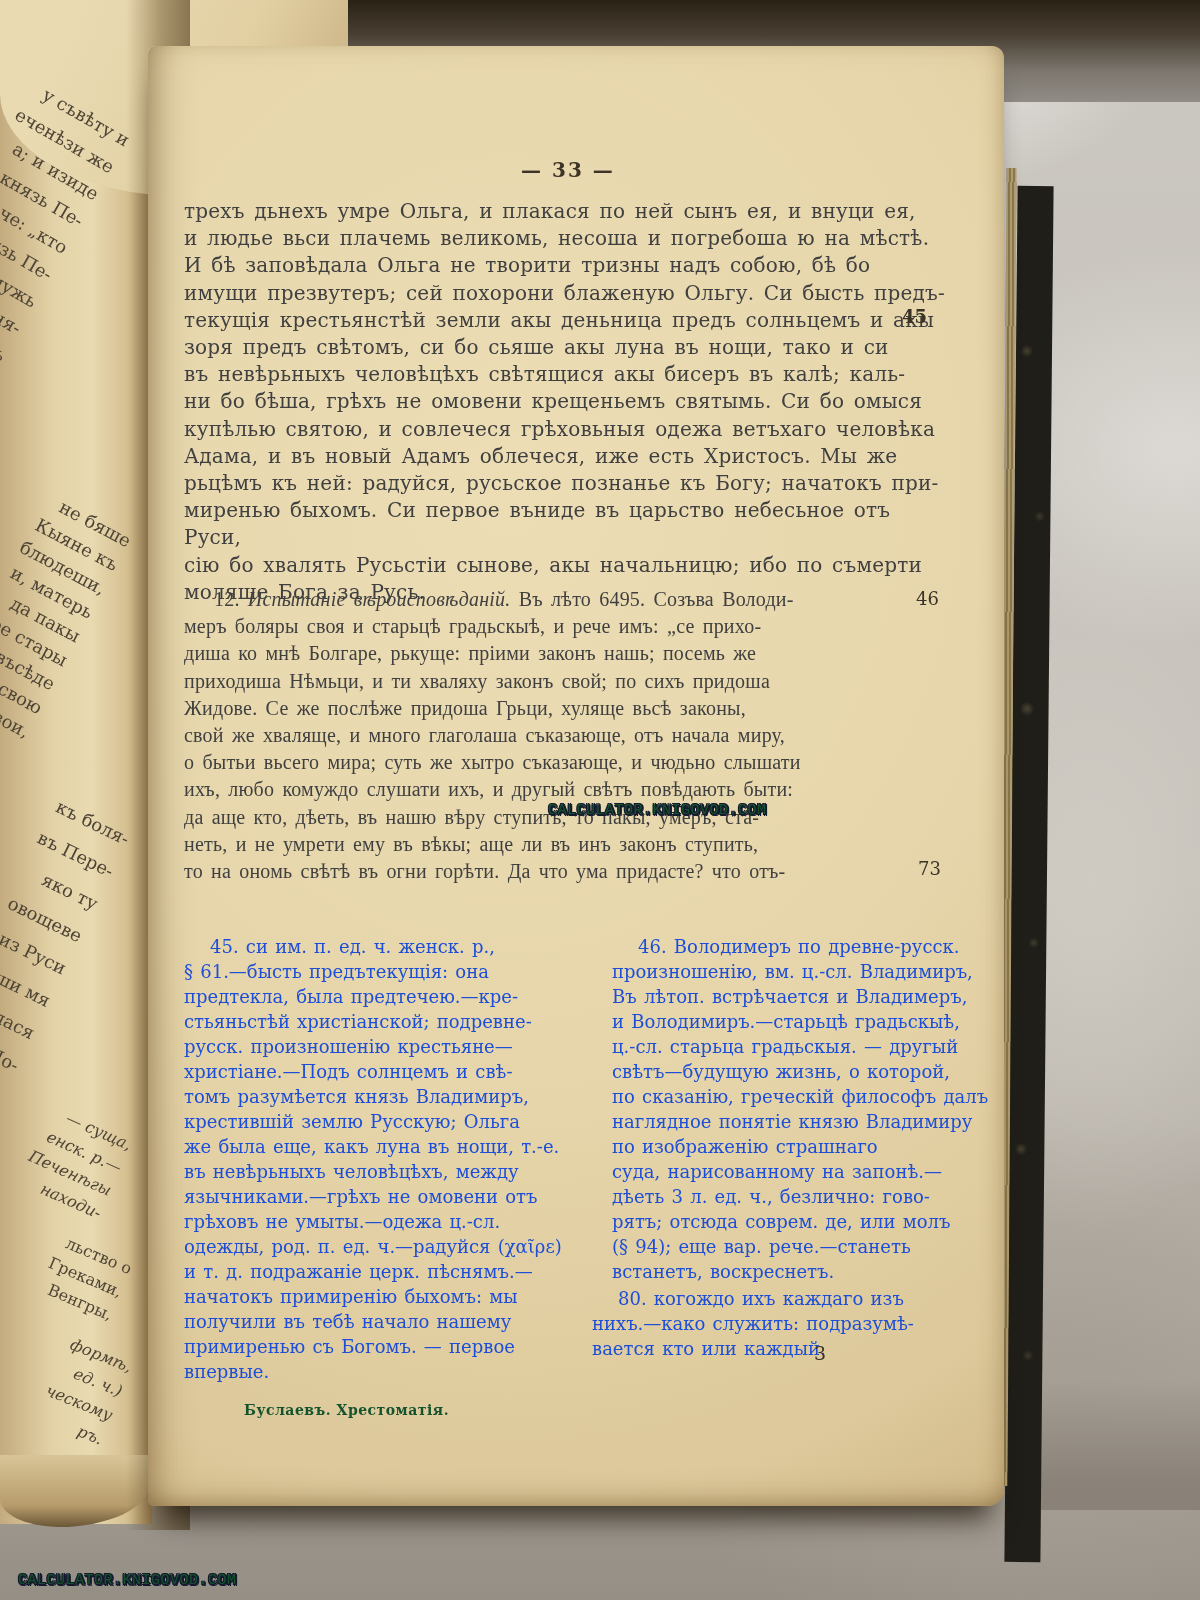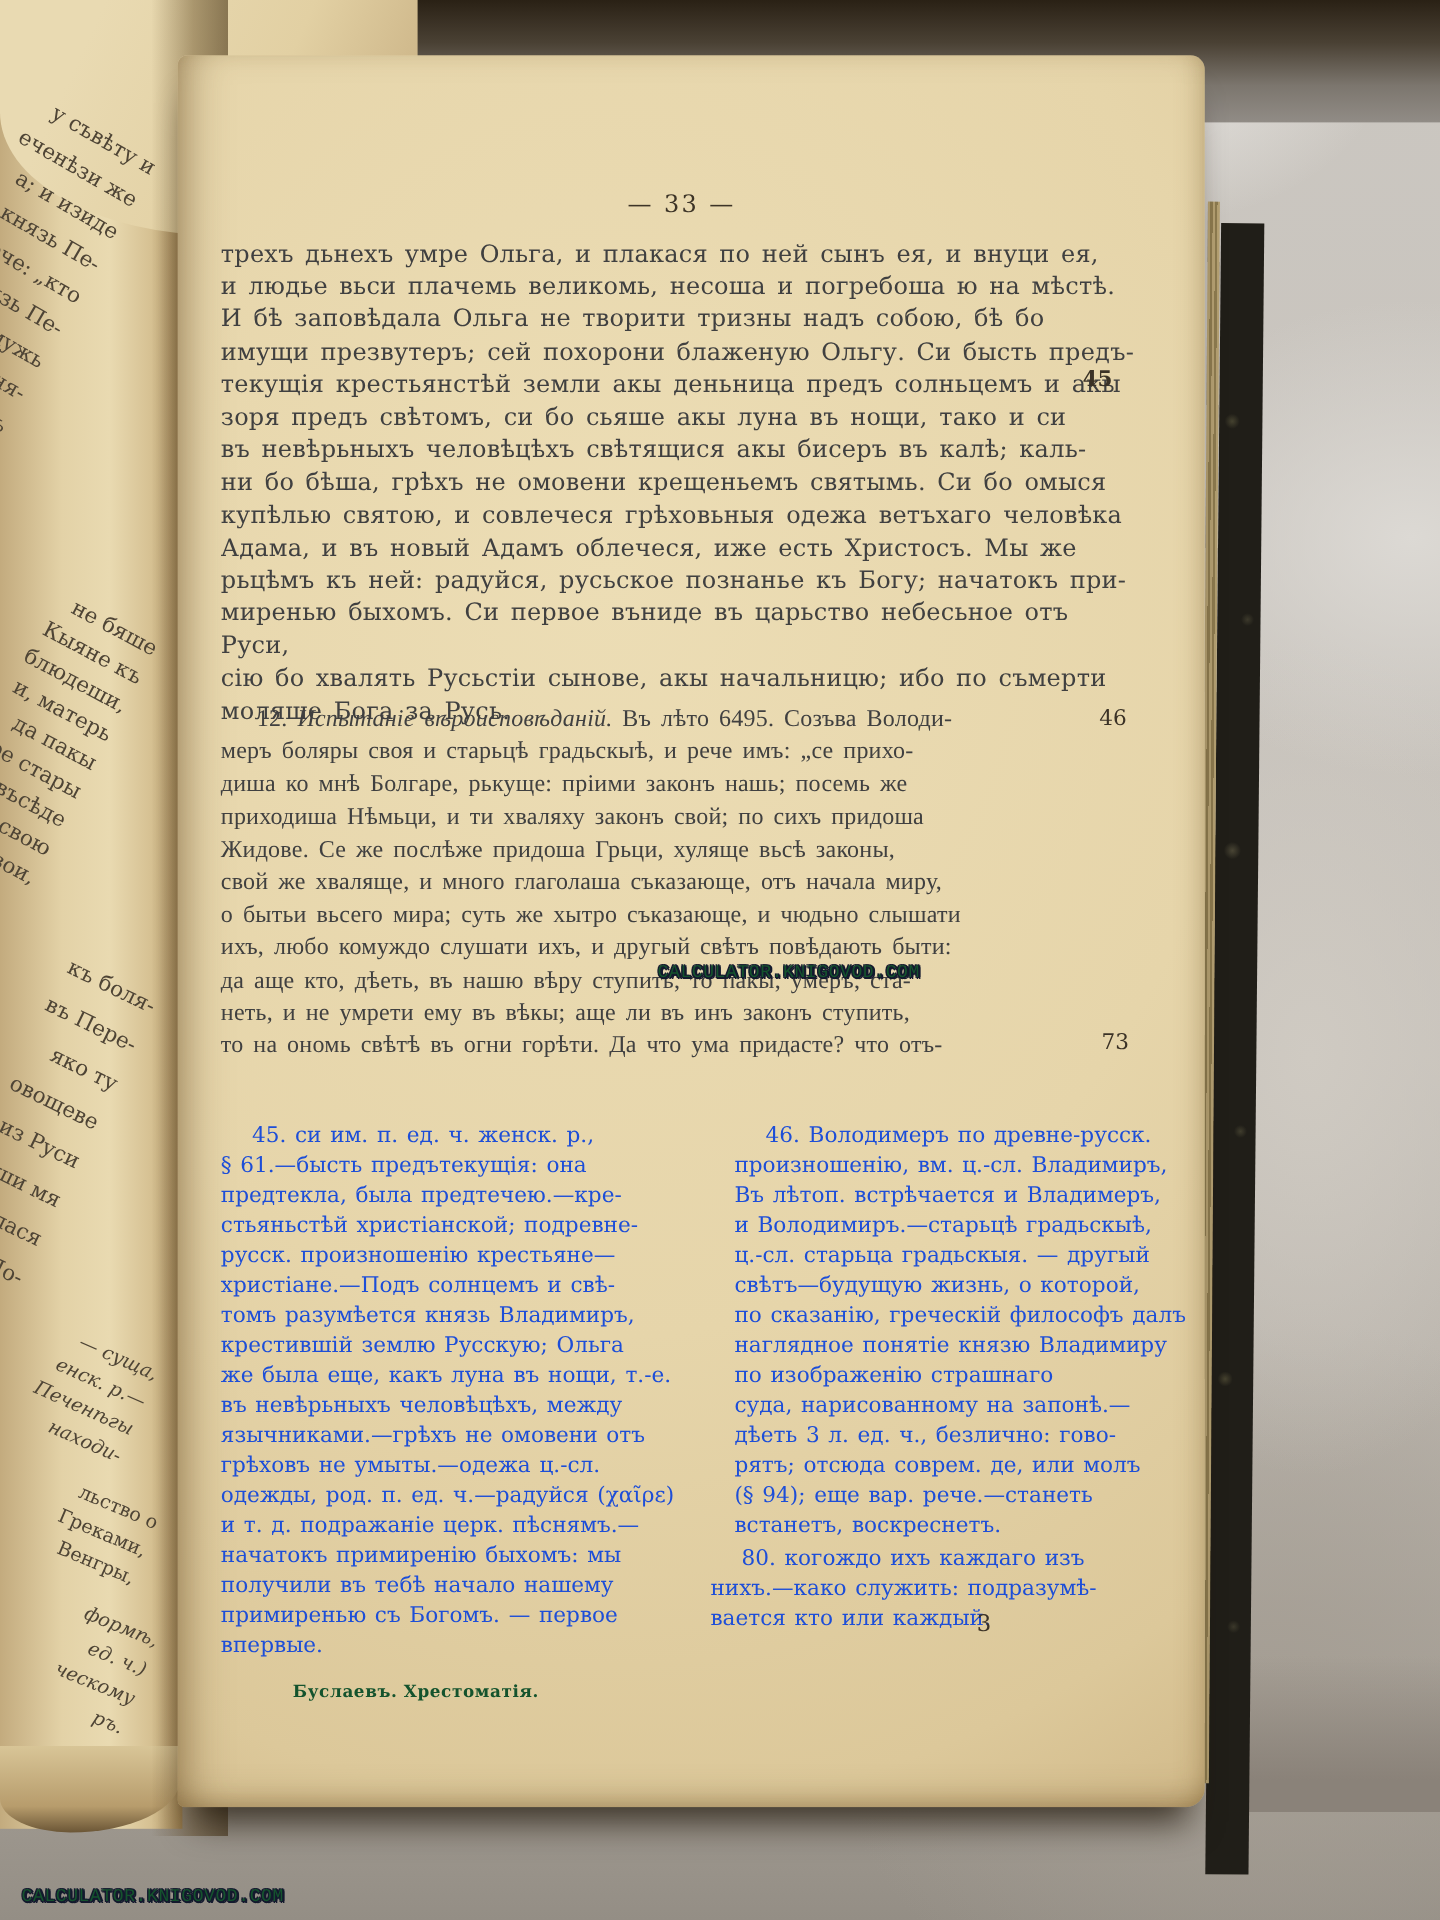--- a/index.html
+++ b/index.html
@@ -58,21 +58,21 @@
     background-image:
       radial-gradient(circle 7px at 30% 12%, #45422f 0%, rgba(69,66,47,0) 90%),
       radial-gradient(circle 6px at 70% 24%, #3c392b 0%, rgba(60,57,43,0) 90%),
       radial-gradient(circle 8px at 40% 38%, #494534 0%, rgba(73,69,52,0) 90%),
       radial-gradient(circle 6px at 65% 55%, #403d2d 0%, rgba(64,61,45,0) 90%),
       radial-gradient(circle 7px at 35% 70%, #46422f 0%, rgba(70,66,47,0) 90%),
       radial-gradient(circle 6px at 60% 85%, #3b382a 0%, rgba(59,56,42,0) 90%);
     transform:rotate(0.55deg);}
   
   .pagenum{left:478px;top:158px;width:180px;text-align:center;
-    color:#3d3427;font-size:20px;letter-spacing:2px;}
+    color:#3d3427;font-size:20px;letter-spacing:2px;font-weight:bold;}
   .bodytext{color:#404040;font-size:20px;line-height:27.2px;white-space:pre-line;
     word-spacing:3px;letter-spacing:0.2px;text-align:left;}
   .para1{left:184px;top:198px;width:768px;}
   .para2{left:184px;top:586px;width:768px;text-indent:30px;font-family:Liberation Serif, serif;}
   .marginref{color:#3b3226;font-size:18px;}
   .m45{left:902px;top:306px;font-weight:bold;}
   .m46{left:916px;top:588px;}
   .m47{left:918px;top:858px;}
   .fn{color:#1d4ed8;font-size:18px;line-height:25px;white-space:pre-line;
     word-spacing:1.5px;text-indent:26px;}

